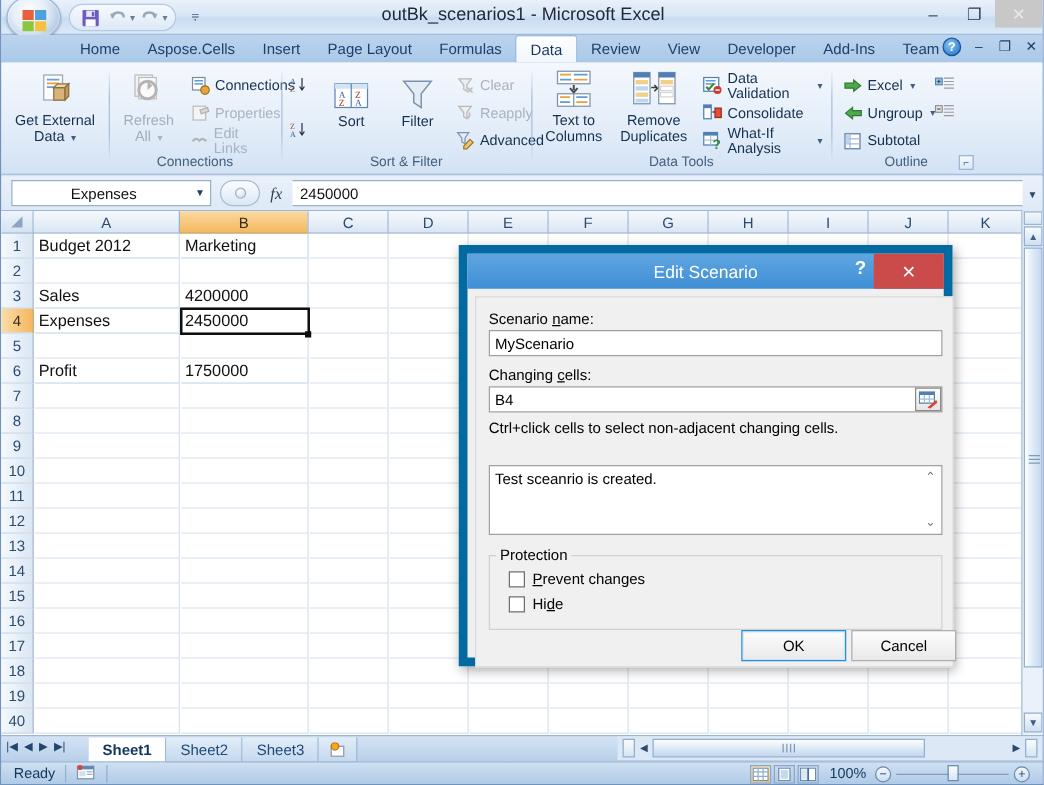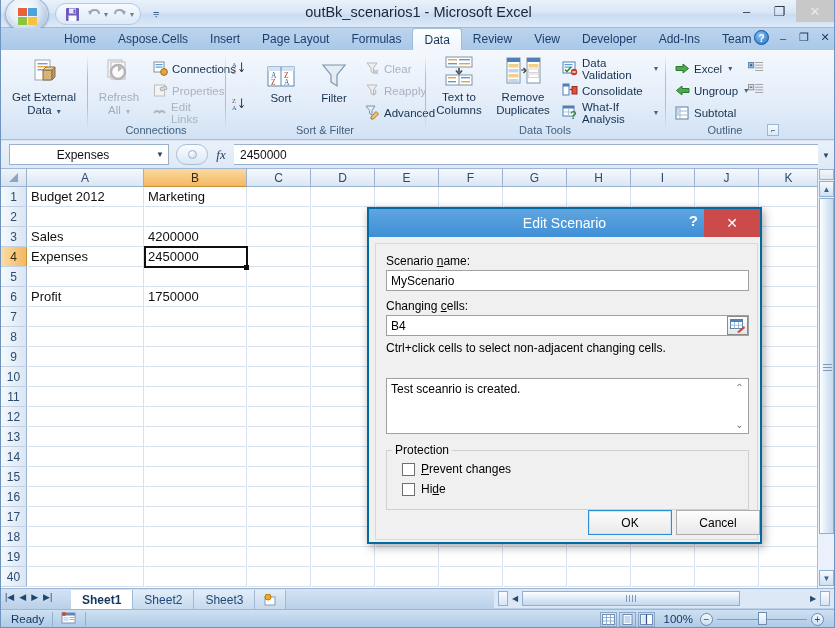--- a/index.html
+++ b/index.html
@@ -233,22 +233,22 @@
              display:flex; align-items:center; justify-content:center; }
   .viewbtn.act { background: linear-gradient(#fce3ae,#f3c679); }
   .zoomtxt { font-size:11.5px; color:#13365e; margin:0 7px; }
   .zoomtrack { width:90px; height:1px; background:#7d9cc0; position:relative; }
   .zcircle { width:13px;height:13px;border-radius:50%;border:1px solid #6d8cb0;
              background:linear-gradient(#f3f8fc,#cddef0); display:flex;align-items:center;justify-content:center;
              font-size:10px;color:#2a4a70;}
 
   
   .dialog {
-    position:absolute; left:366px; top:207px; width:395px; height:337px;
-    background:#f0f0f0; border:2px solid #0369a1;
+    position:absolute; left:366px; top:196px; width:395px; height:337px;
+    background:#f0f0f0; border:7px solid #0369a1;
     box-shadow: 2px 3px 9px rgba(0,0,0,0.35);
   }
   .dlg-title {
     height:28px; background: linear-gradient(to bottom,#5fa5e0,#3f8fd6);
     position:relative; display:flex; align-items:center; justify-content:center;
   }
   .dlg-title .t { font-size:14px; color:#fff; }
   .dlg-help { position:absolute; right:62px; top:3px; font-size:15px; font-weight:bold; color:#fff; }
   .dlg-close { position:absolute; right:0; top:0; width:56px; height:28px; background:#cb4b4b;
                color:#fff; font-size:14px; display:flex; align-items:center; justify-content:center; }

